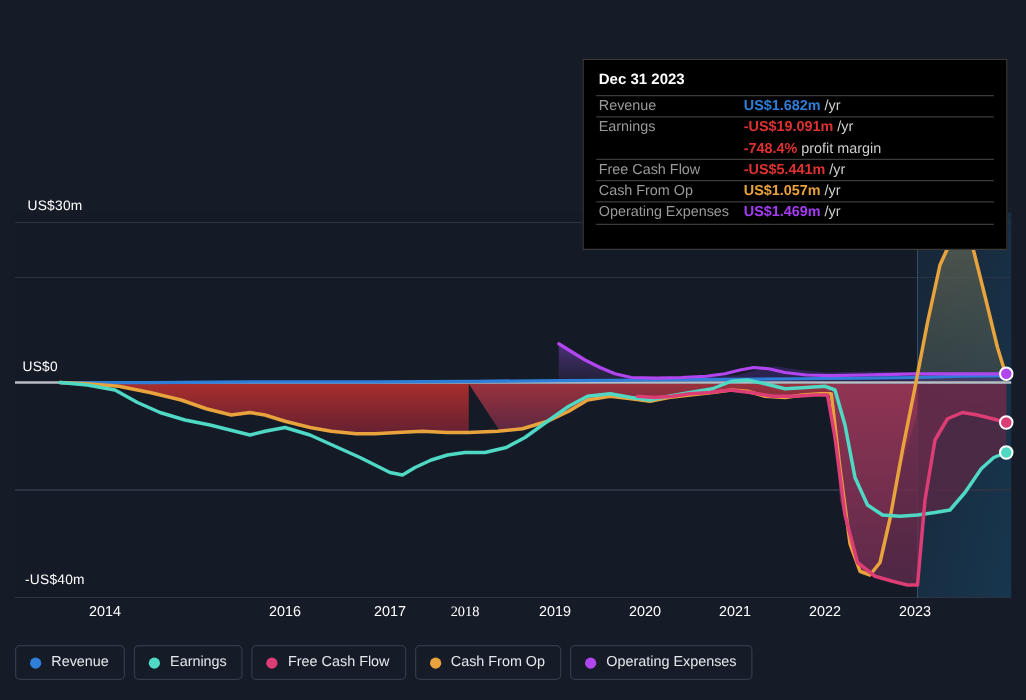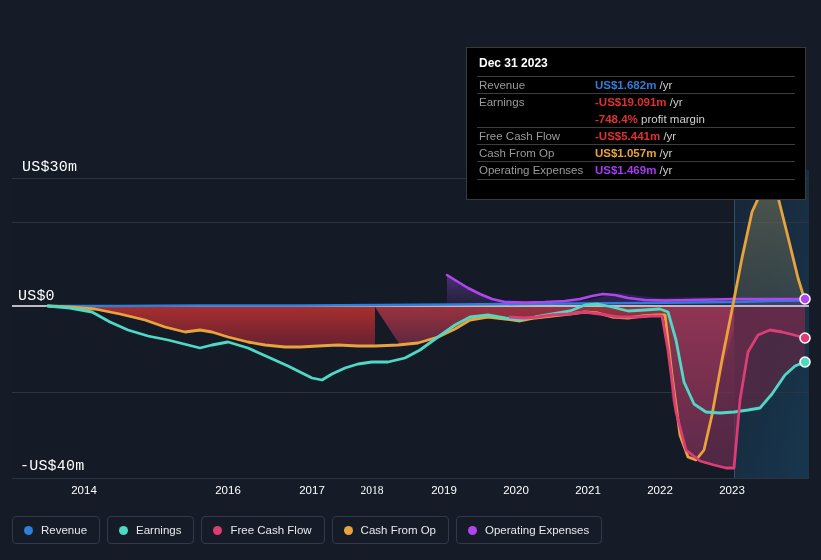--- a/index.html
+++ b/index.html
@@ -12,24 +12,23 @@
   #root { position: relative; width: 821px; height: 560px; background: #151c27; }
 
   
   #chart-area { position: absolute; left: 0; top: 0; width: 821px; height: 480px; }
   #chart-svg { position: absolute; left: 0; top: 0; }
 
   
   .y-label {
     position: absolute;
     color: #ffffff;
-    font-size: 15px;
+    font-size: 11px;
     letter-spacing: .2px;
     white-space: nowrap;
-    font-family: Liberation Mono, monospace;
   }
   #y-label-top    { left: 22px; top: 159px; }
   #y-label-zero   { left: 18px; top: 288px; }
   #y-label-bottom { left: 20px; top: 458px; }
 
   
   #x-axis {
     position: absolute; left: 0; top: 482px; width: 821px; height: 24px;
   }
   .x-label {

